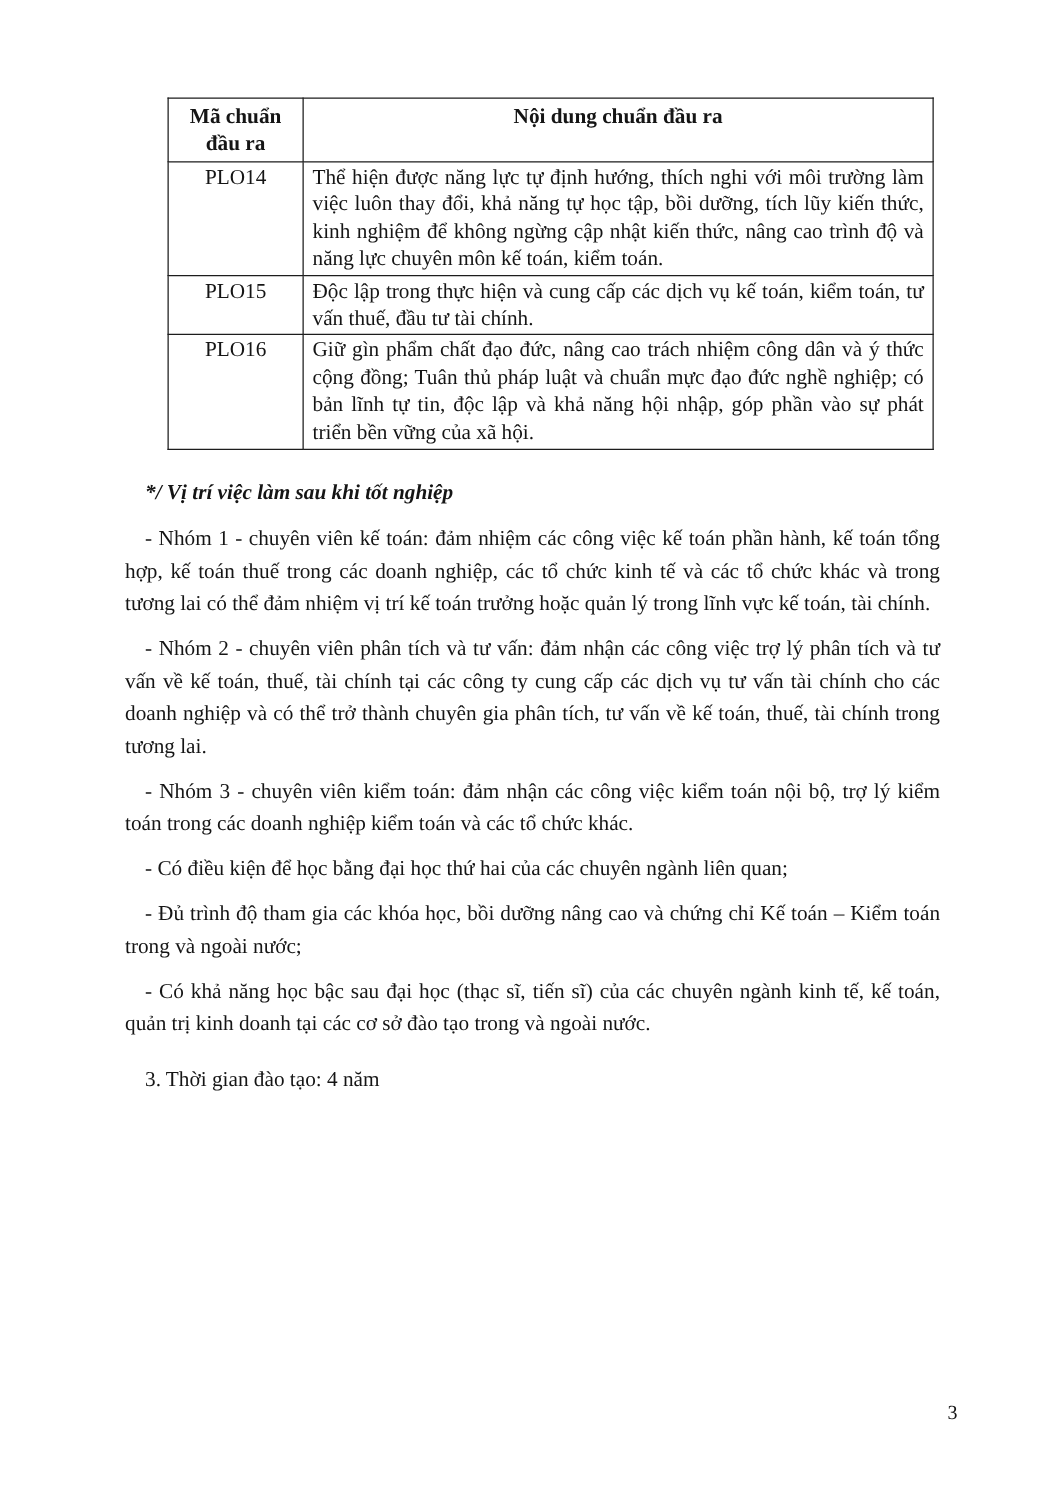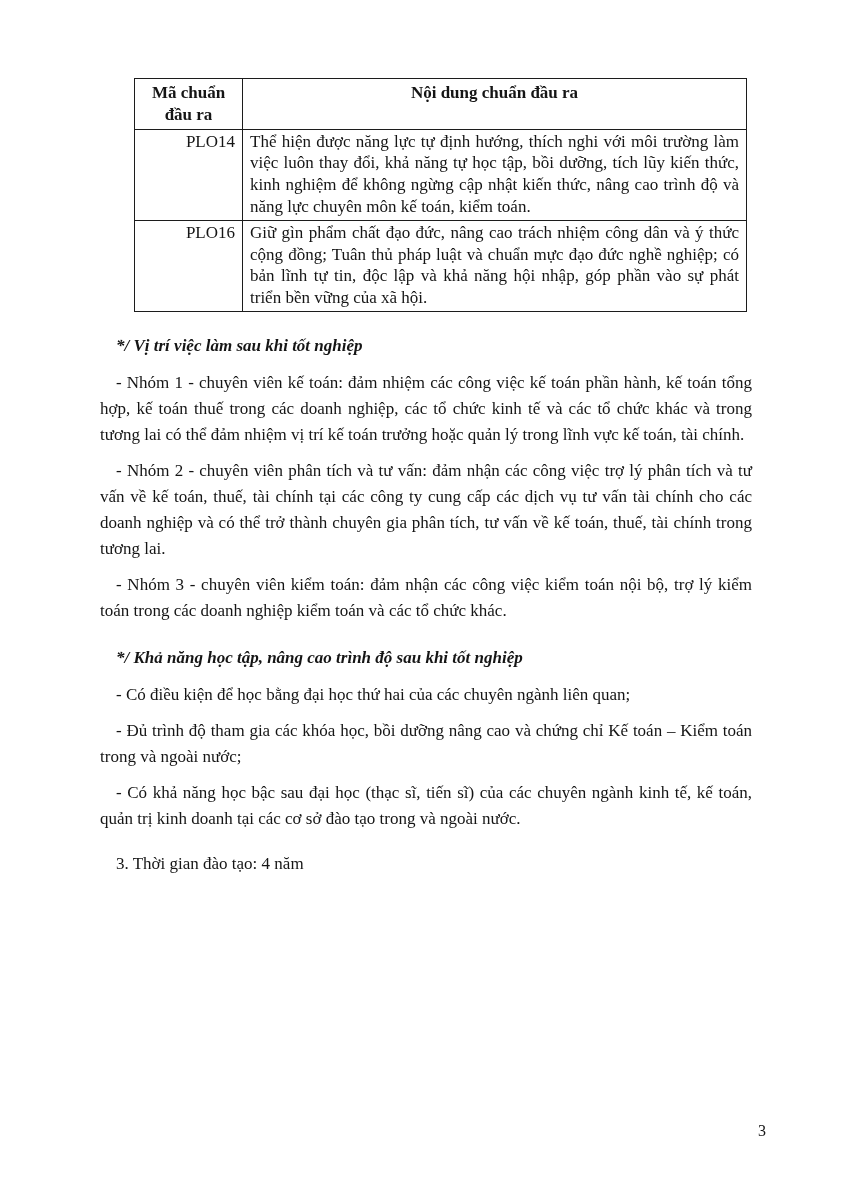--- a/index.html
+++ b/index.html
@@ -34,21 +34,21 @@
     vertical-align: top;
     padding: 1px 7px 2px 7px;
   }
   table.outcomes col.c-code { width: 108px; }
   table.outcomes th {
     text-align: center;
     font-weight: bold;
     padding-top: 3px;
     padding-bottom: 3px;
   }
-  td.code-cell { text-align: right; padding-left: 9px; }
+  td.code-cell { text-align: center; padding-left: 9px; }
   td.content-cell { text-align: justify; }
   .para {
     margin-top: 10px;
     text-align: justify;
     text-indent: 16px;
   }
   .heading-italic {
     margin-top: 21px;
     margin-bottom: 11px;
     font-weight: bold;
@@ -84,34 +84,37 @@
           <th>Mã chuẩn đầu ra</th>
           <th>Nội dung chuẩn đầu ra</th>
         </tr>
       </thead>
       <tbody>
         <tr>
           <td class="code-cell">PLO14</td>
           <td class="content-cell">Thể hiện được năng lực tự định hướng, thích nghi với môi trường làm việc luôn thay đổi, khả năng tự học tập, bồi dưỡng, tích lũy kiến thức, kinh nghiệm để không ngừng cập nhật kiến thức, nâng cao trình độ và năng lực chuyên môn kế toán, kiểm toán.</td>
         </tr>
         <tr>
+          <td class="code-cell">PLO15</td>
+          <td class="content-cell">Độc lập trong thực hiện và cung cấp các dịch vụ kế toán, kiểm toán, tư vấn thuế, đầu tư tài chính.</td>
+        </tr>
+        <tr>
           <td class="code-cell">PLO16</td>
           <td class="content-cell">Giữ gìn phẩm chất đạo đức, nâng cao trách nhiệm công dân và ý thức cộng đồng; Tuân thủ pháp luật và chuẩn mực đạo đức nghề nghiệp; có bản lĩnh tự tin, độc lập và khả năng hội nhập, góp phần vào sự phát triển bền vững của xã hội.</td>
         </tr>
       </tbody>
     </table>
 
     <div class="heading-italic">*/ Vị trí việc làm sau khi tốt nghiệp</div>
 
 
     <div class="para">- Nhóm 1 - chuyên viên kế toán: đảm nhiệm các công việc kế toán phần hành, kế toán tổng hợp, kế toán thuế trong các doanh nghiệp, các tổ chức kinh tế và các tổ chức khác và trong tương lai có thể đảm nhiệm vị trí kế toán trưởng hoặc quản lý trong lĩnh vực kế toán, tài chính.</div>
     <div class="para">- Nhóm 2 - chuyên viên phân tích và tư vấn: đảm nhận các công việc trợ lý phân tích và tư vấn về kế toán, thuế, tài chính tại các công ty cung cấp các dịch vụ tư vấn tài chính cho các doanh nghiệp và có thể trở thành chuyên gia phân tích, tư vấn về kế toán, thuế, tài chính trong tương lai.</div>
     <div class="para">- Nhóm 3 - chuyên viên kiểm toán: đảm nhận các công việc kiểm toán nội bộ, trợ lý kiểm toán trong các doanh nghiệp kiểm toán và các tổ chức khác.</div>
 
-    <div class="heading-italic">*/ Khả năng học tập, nâng cao trình độ sau khi tốt nghiệp</div>
 
     <div class="para">- Có điều kiện để học bằng đại học thứ hai của các chuyên ngành liên quan;</div>
     <div class="para">- Đủ trình độ tham gia các khóa học, bồi dưỡng nâng cao và chứng chỉ Kế toán – Kiểm toán trong và ngoài nước;</div>
     <div class="para">- Có khả năng học bậc sau đại học (thạc sĩ, tiến sĩ) của các chuyên ngành kinh tế, kế toán, quản trị kinh doanh tại các cơ sở đào tạo trong và ngoài nước.</div>
 
     <div class="heading-bold">3. Thời gian đào tạo: 4 năm</div>
 
   </div>
 
   <div class="page-number">3</div>

